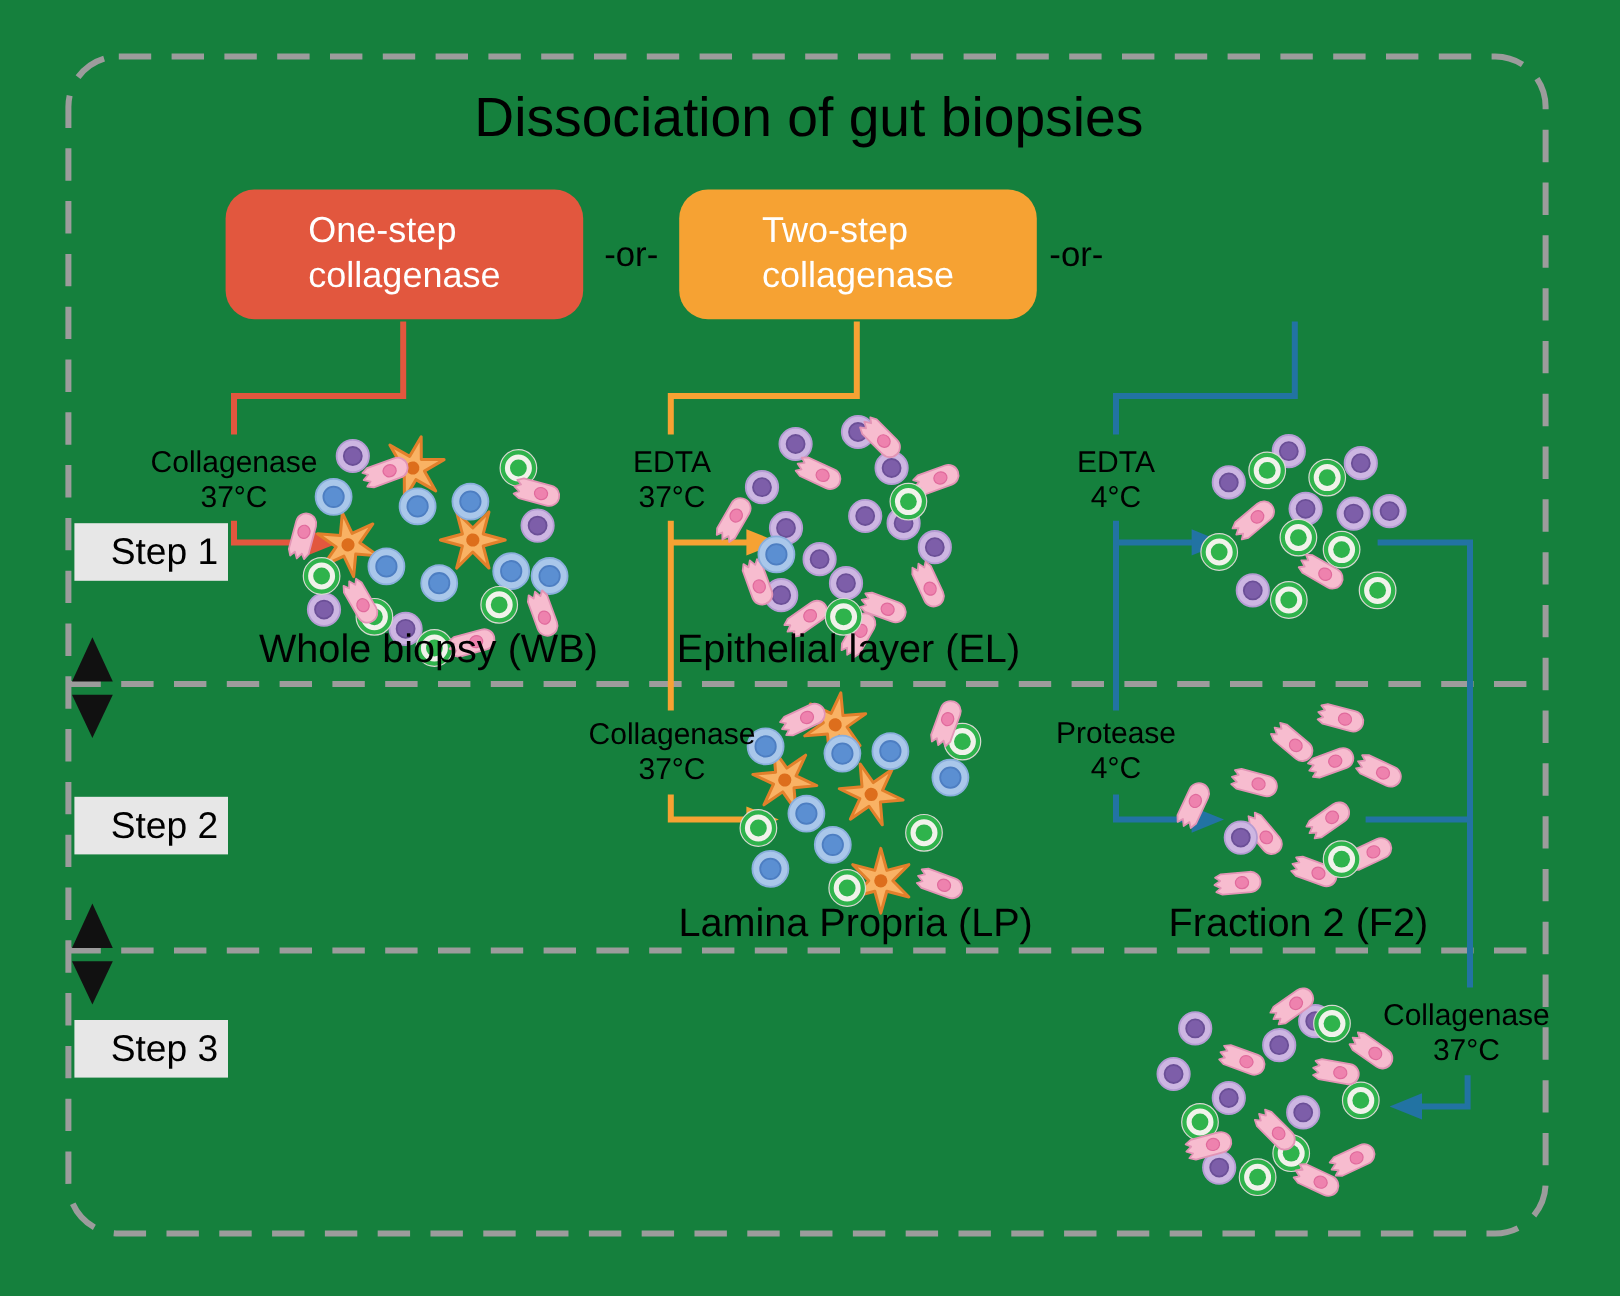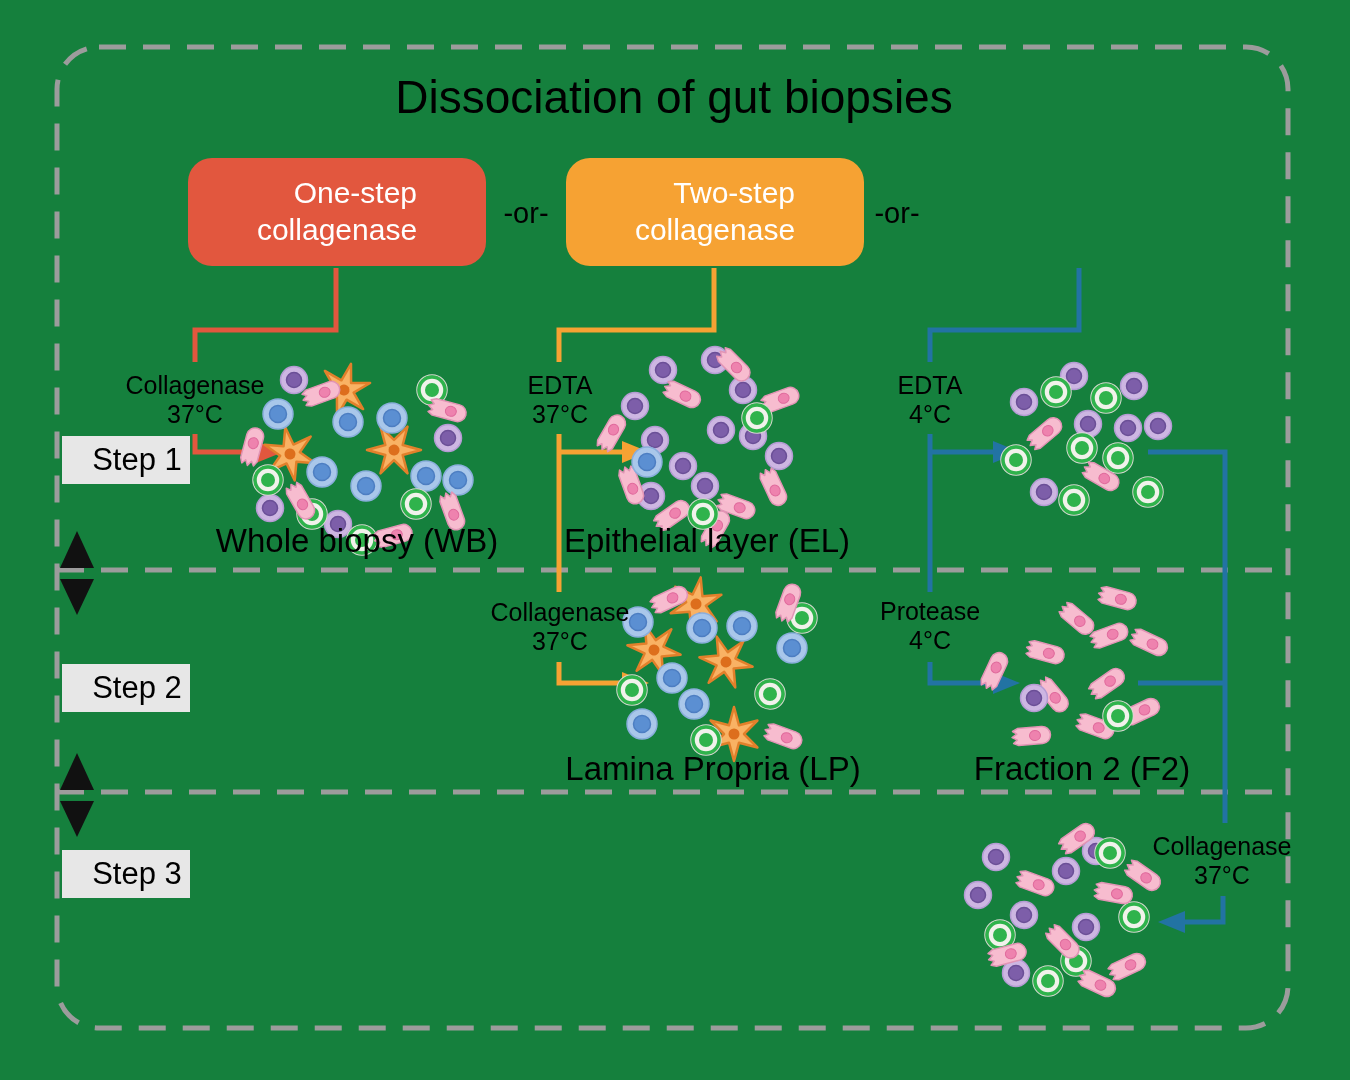--- a/index.html
+++ b/index.html
@@ -7,21 +7,21 @@
     position:relative;width:1350px;height:1080px;background:#15803d;overflow:hidden;
     font-family:"Liberation Sans","DejaVu Sans",sans-serif;color:#000;
   }
   .canvas svg{position:absolute;left:0;top:0;}
   .title{
     position:absolute;left:674px;top:70px;transform:translateX(-50%);
     font-size:46px;white-space:nowrap;color:#000;
   }
   .method-box{
     position:absolute;top:158px;width:298px;height:108px;border-radius:24px;
-    display:flex;align-items:center;justify-content:center;text-align:right;
+    display:flex;align-items:center;justify-content:center;text-align:left;
     color:#fff;font-size:30px;line-height:1.22;
   }
   .method-box span{white-space:pre-line;}
   #box-one{left:188px;background:#E2573E;}
   #box-two{left:566px;background:#F6A233;}
   #box-three{left:930px;background:#2A73A4;}
   .or-sep{
     position:absolute;top:213px;transform:translate(-50%,-50%);
     font-size:29px;color:#000;
   }

